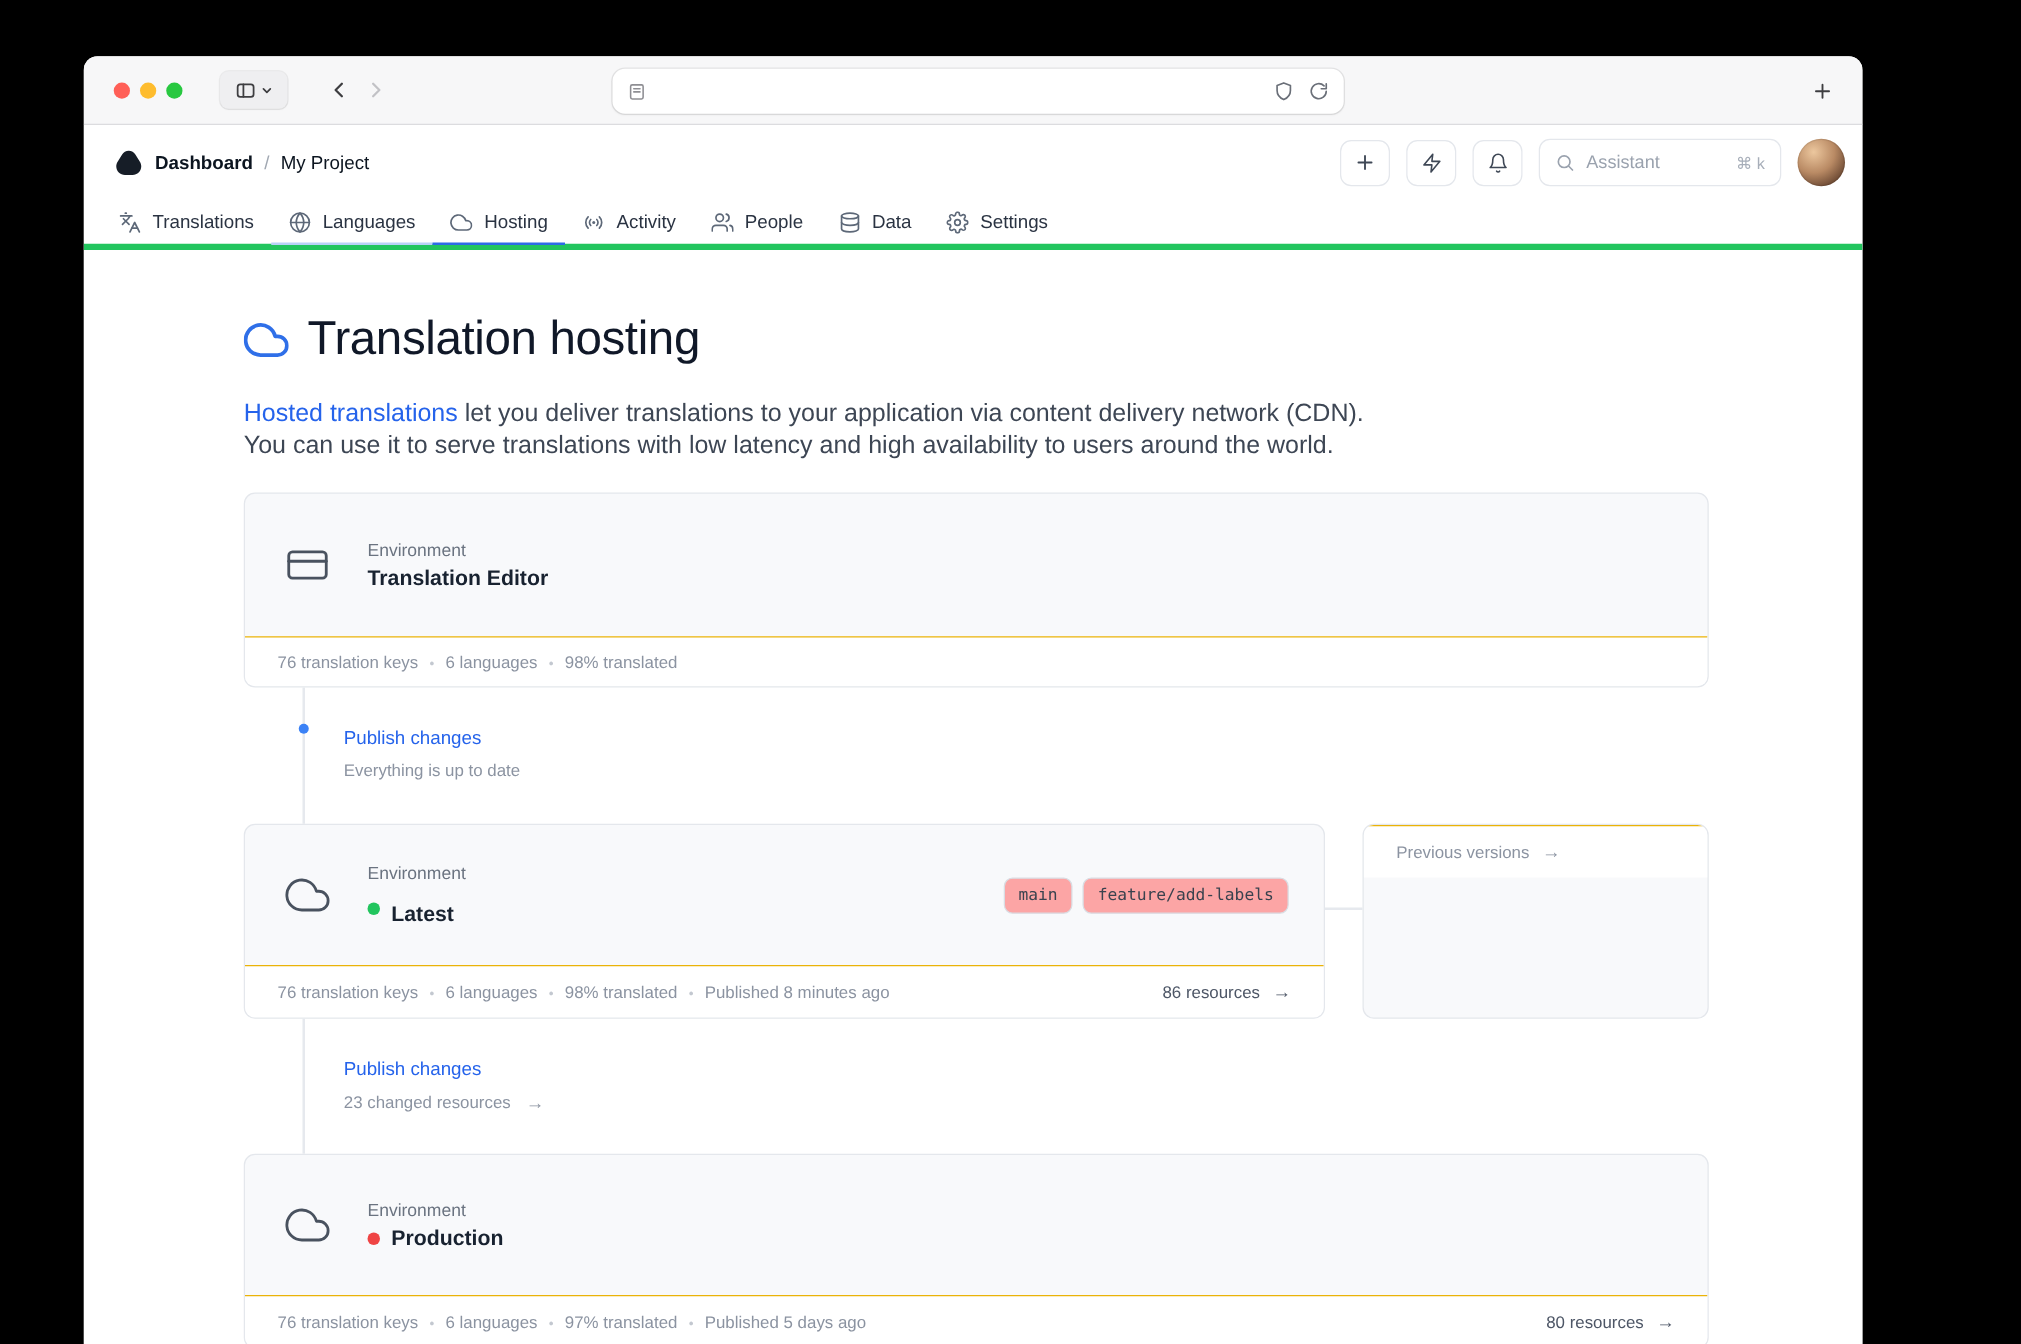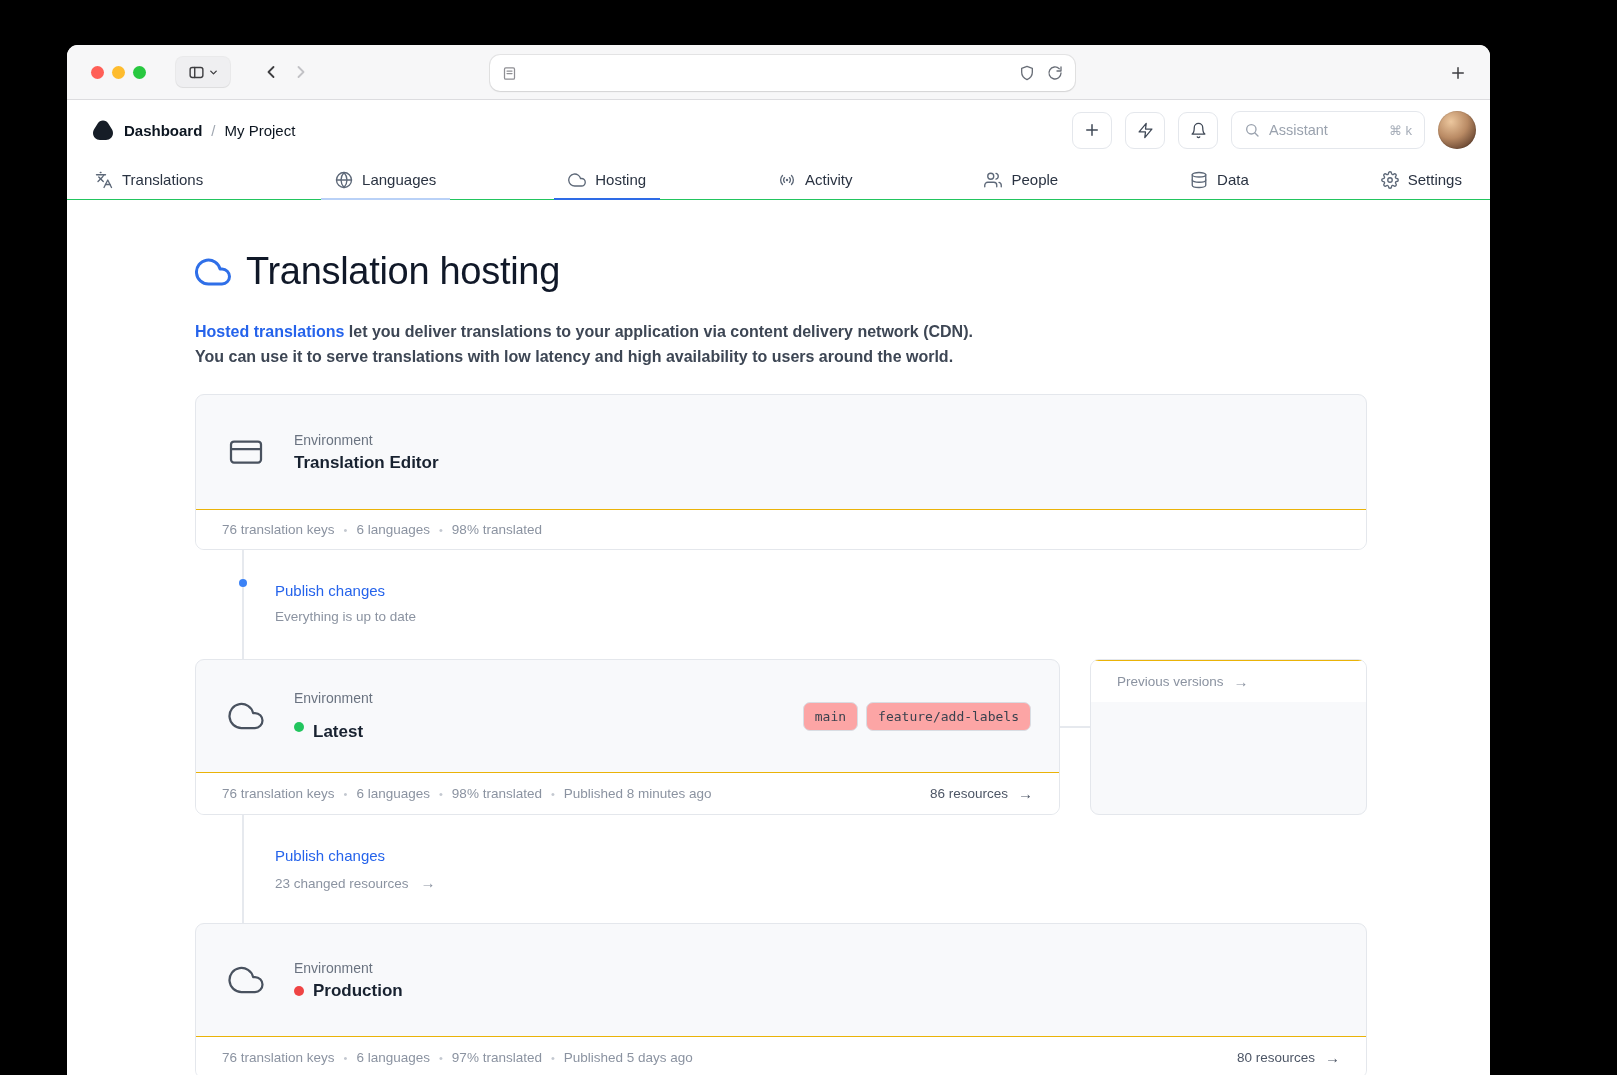--- a/index.html
+++ b/index.html
@@ -43,33 +43,33 @@
   .assistant { width:194px; height:38px; border:1px solid #e4e7ec; border-radius:9px;
                display:flex; align-items:center; gap:9px; padding:0 12px; color:#9aa2ae; cursor:text; }
   .assistant-ph { font-size:14.5px; }
   .assistant-kbd { margin-left:auto; font-size:13px; color:#a7aeb9; }
   .avatar { width:38px; height:38px; border-radius:50%; cursor:pointer;
             background:radial-gradient(circle at 34% 28%, #ecc79e 0%, #b98a64 45%, #6e4b35 78%, #4a3124 100%);
             box-shadow:inset 0 0 0 1px rgba(0,0,0,.08); }
 
   
   .tabbar { height:40px; flex:0 0 40px; display:flex; align-items:stretch; padding:0 14px;
-            border-bottom:1px solid #22c55e;justify-content:space-between; }
+            border-bottom:5px solid #22c55e; }
   .tab { display:flex; align-items:center; gap:9px; padding:0 14px; font-size:15px; font-weight:500;
          color:#2a3342; position:relative; cursor:pointer; }
   .tab svg { color:#5d6878; }
   .tab.prev::after   { content:""; position:absolute; left:0; right:0; bottom:-1px; height:2px; background:#b9d1f7; }
   .tab.active::after { content:""; position:absolute; left:0; right:0; bottom:-1px; height:2px; background:#2e6be6; }
 
   
   .content { padding:50px 0 80px 128px; }
   .page-title-row { display:flex; align-items:center; gap:15px; }
   .title-cloud { color:#2f6fe8; }
   h1 { font-size:38px; font-weight:400; color:#101828; letter-spacing:-.3px; }
-  .intro { margin-top:26px; font-size:16px; line-height:25px; color:#3d4654;font-weight:bold; }
+  .intro { margin-top:26px; font-size:20px; line-height:25px; color:#3d4654; }
   .intro a { color:#2563eb; text-decoration:none; cursor:pointer; }
 
   .card { width:1172px; border:1px solid #e4e7ec; border-radius:9px; background:#f8f9fb;
           display:flex; flex-direction:column; height:156px; overflow:hidden; cursor:default; }
   .card-main { flex:1; display:flex; align-items:center; gap:30px; padding:0 28px 0 32px; }
   .card-icon { color:#49525f; flex:0 0 auto; }
   .card-label { font-size:14px; color:#6a7380; }
   .card-name { font-size:17px; font-weight:600; color:#182230; margin-top:5px; }
   .card-name-row { display:flex; align-items:center; gap:9px; margin-top:5px; }
   .status-dot { width:10px; height:10px; border-radius:50%; display:inline-block; }
@@ -86,21 +86,21 @@
   .resources.muted { color:#8b93a1; font-weight:400; }
   .arr { font-size:15px; }
 
   .gap { position:relative; width:1172px; }
   .gap1 { height:109px; } .gap2 { height:108px; }
   .vline { position:absolute; left:47px; top:0; bottom:0; width:2px; background:#e6e9ee; }
   .bluedot { position:absolute; left:44px; top:29px; width:8px; height:8px; border-radius:50%; background:#3b82f6; }
   .publish { position:absolute; left:80px; top:32px; }
   .publish-link { display:inline-block; color:#2563eb; font-size:15px; font-weight:500;
                   text-decoration:none; cursor:pointer;text-align:right; }
-  .publish-status { margin-top:9px; color:#8b93a1; font-size:13.5px; display:flex; align-items:flex-end; gap:12px; }
+  .publish-status { margin-top:9px; color:#8b93a1; font-size:13.5px; display:flex; align-items:flex-start; gap:12px; }
 
   .row2 { position:relative; width:1172px; display:flex; }
   .card.latest { width:865px; }
   .card.rollbacks { width:277px; margin-left:30px; }
   .h-connector { position:absolute; left:865px; top:67px; width:30px; height:2px; background:#e6e9ee; }
 </style>
 </head>
 <body>
 
 <div class="window">

